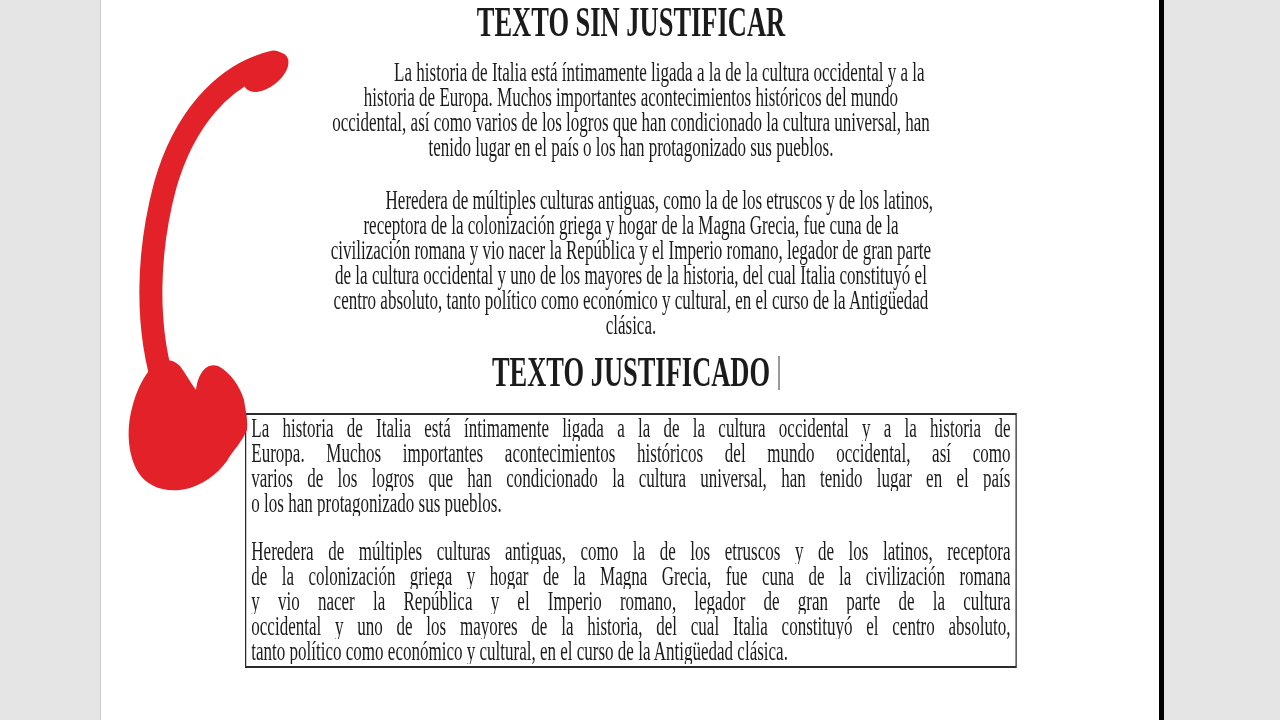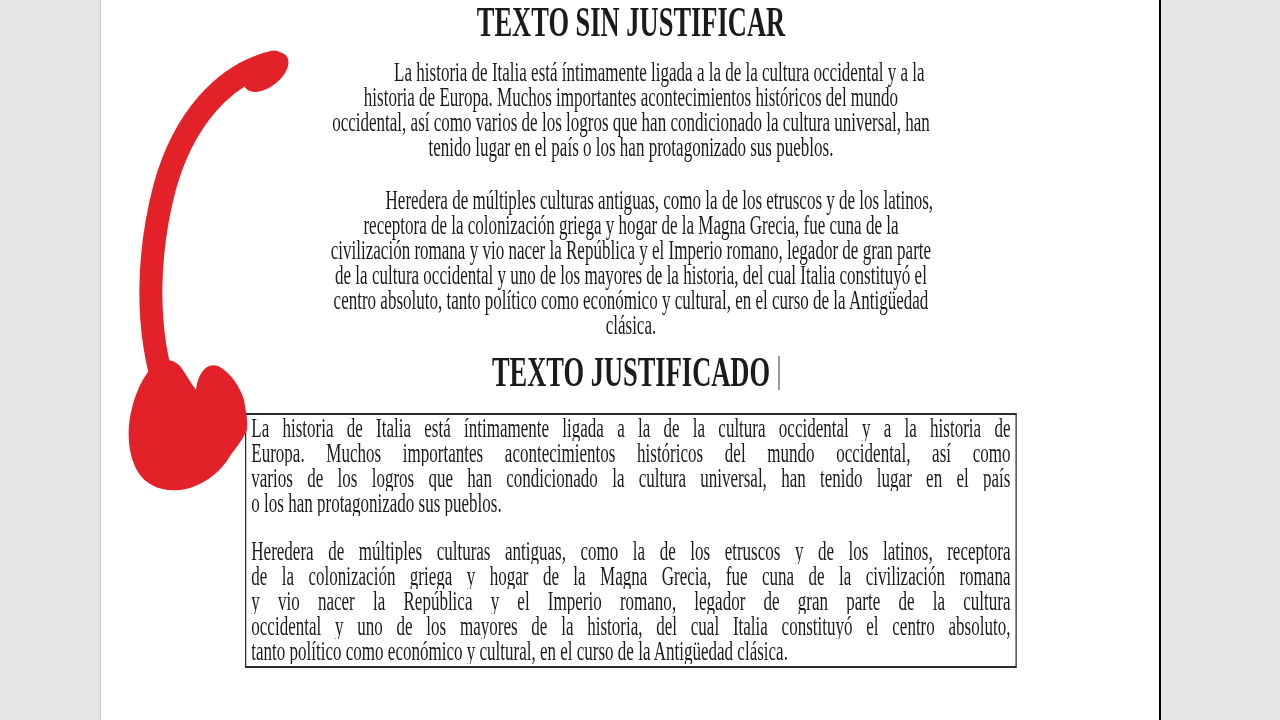--- a/index.html
+++ b/index.html
@@ -7,21 +7,21 @@
   body {
     background:#e5e5e5;
     position:relative;
     font-family:"Liberation Serif","DejaVu Serif",serif;
   }
   .page {
     position:absolute; left:100px; top:0;
     width:1058px; height:720px;
     background:#ffffff;
     border-left:1px solid #cccccc;
-    border-right:2px solid #000000;
+    border-right:5px solid #000000;
   }
   
   .scaled {
     position:absolute;
     transform:scaleX(0.63);
     transform-origin:0 0;
     color:#1b1b1b;
   }
   .doc-title {
     left:140px; width:1238px;

